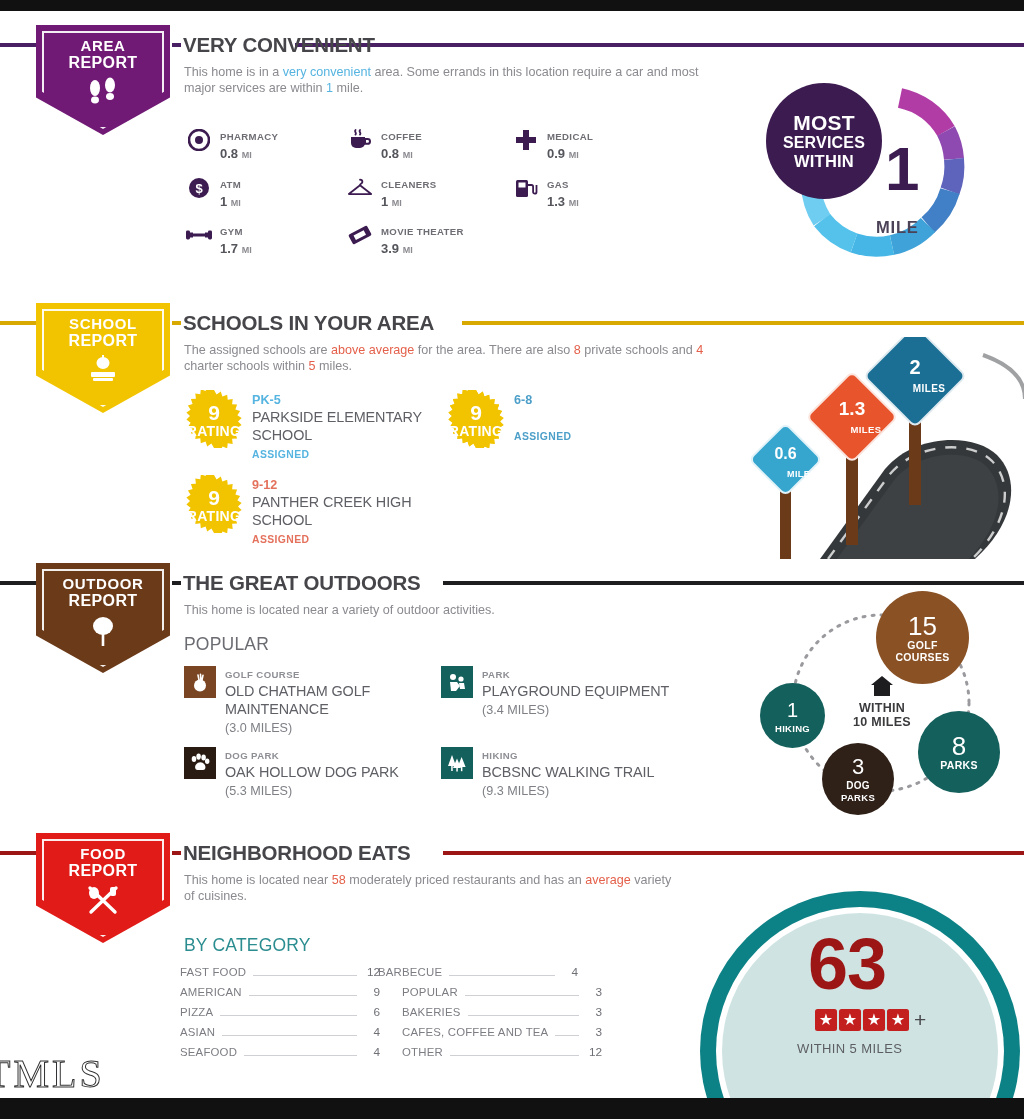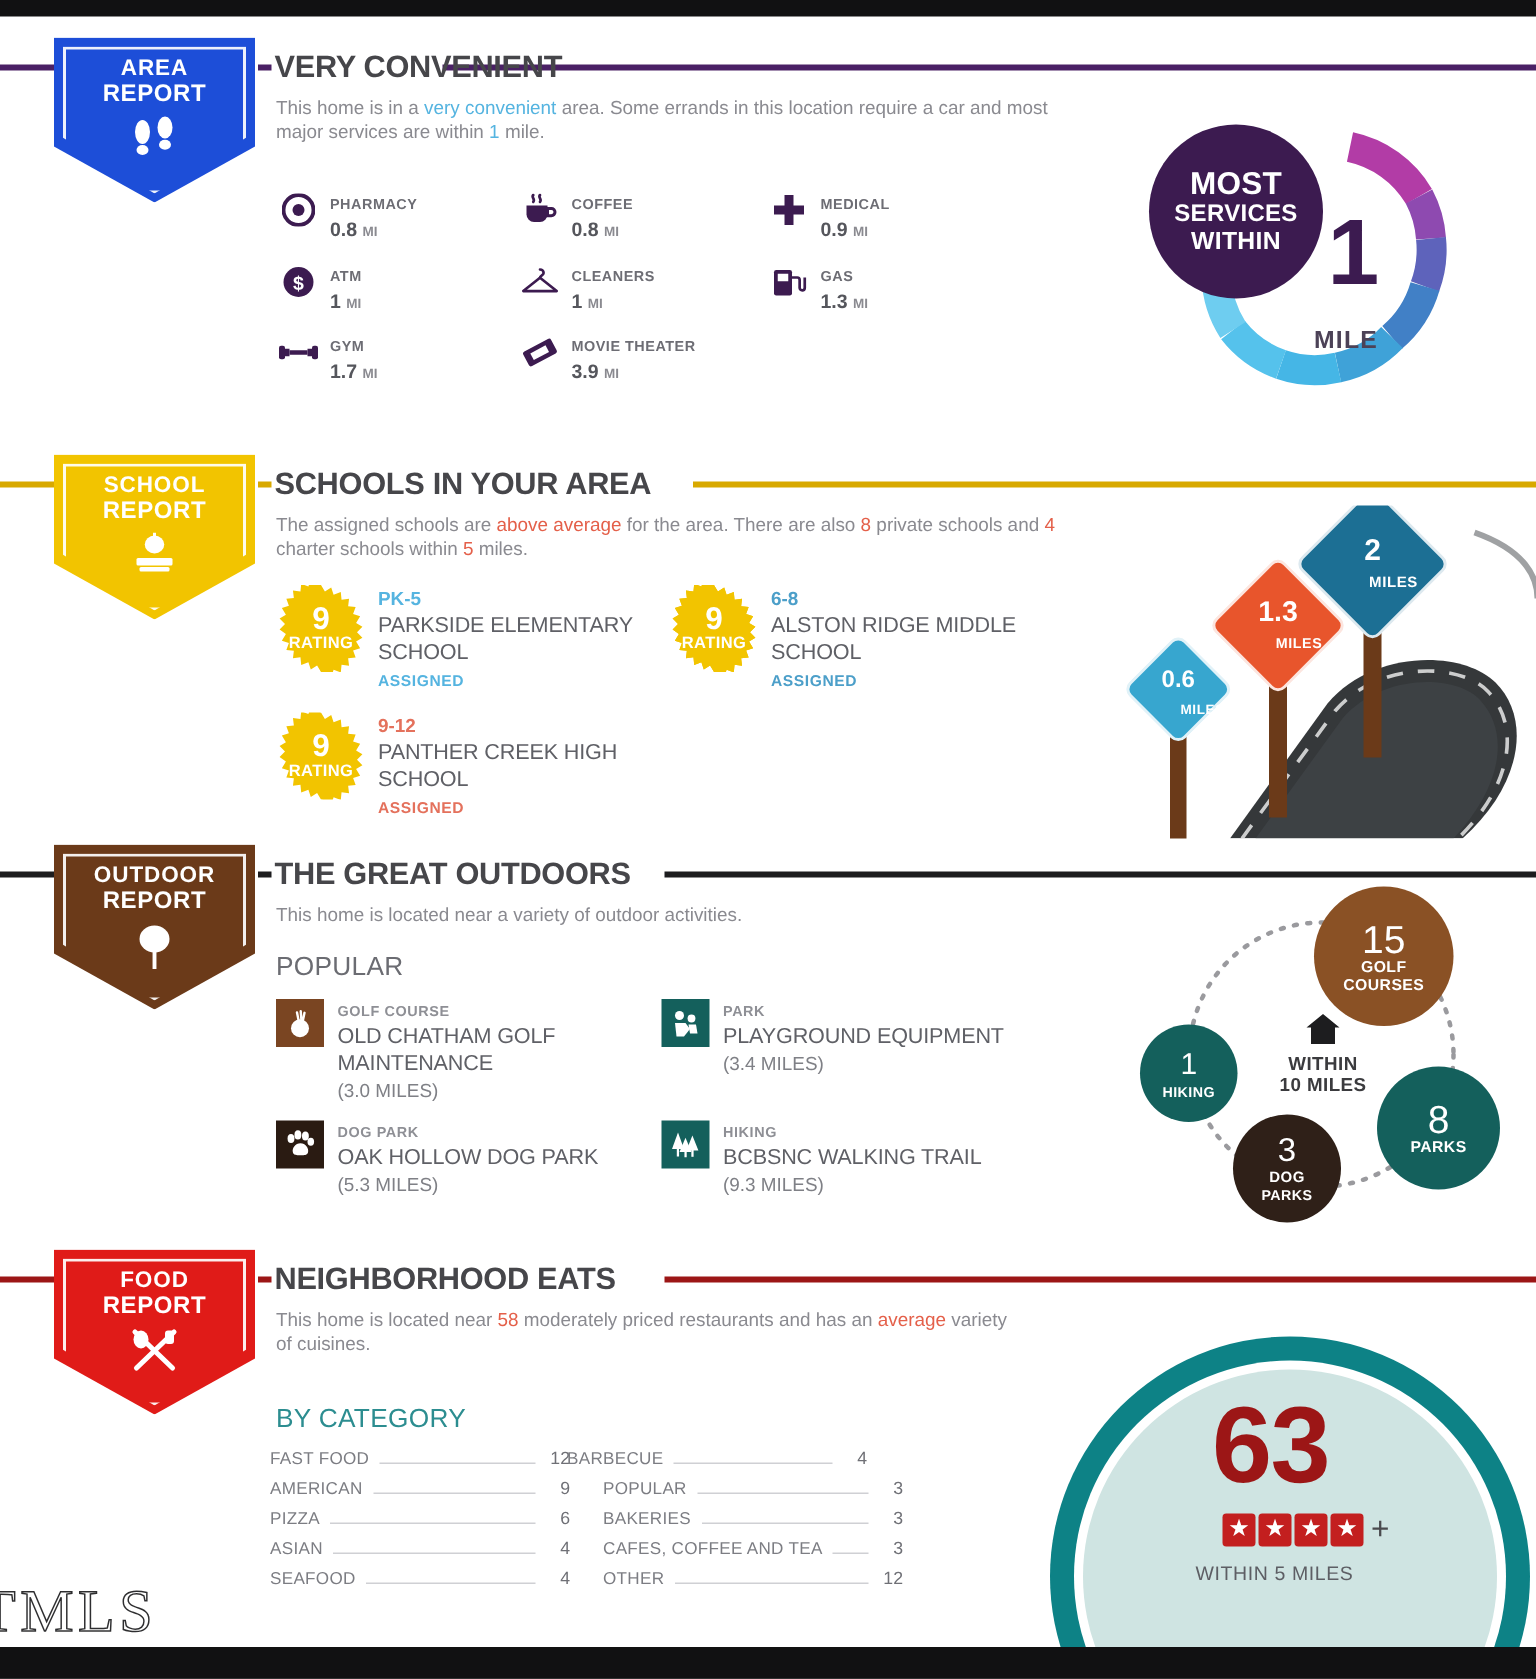--- a/index.html
+++ b/index.html
@@ -70,21 +70,21 @@
   .db3 { font-size:16.5px; line-height:18px;}
   .donut-num { position:absolute; font-size:62px; font-weight:700; color:#3c1b50; line-height:60px; }
   .donut-mile { position:absolute; font-size:16.5px; font-weight:600; color:#4c4257; letter-spacing:.8px;}
 
   
   .sch { position:absolute; display:flex; align-items:flex-start; }
   .sch .rate { position:relative; width:58px; height:58px; flex:0 0 58px; margin-right:9px; }
   .sch .rate .rnum { position:absolute; left:0; right:0; top:12px; text-align:center;
     font-size:21px; font-weight:700; color:#fff; line-height:21px;}
   .sch .rate .rtxt { position:absolute; left:0; right:0; top:33px; text-align:center;
-    font-size:11px; font-weight:700; color:#fff; letter-spacing:.3px;}
+    font-size:14px; font-weight:700; color:#fff; letter-spacing:.3px;}
   .sch .grade { font-size:12.6px; font-weight:700; line-height:15px; }
   .sch .name { font-size:14.4px; color:#5f6066; line-height:17px; letter-spacing:-.1px;}
   .sch .asg { font-size:10.4px; font-weight:700; letter-spacing:.4px; line-height:14px;}
 
   
   .signs { position:absolute; overflow:hidden; }
   .sign { position:absolute; }
   .sign .dia {
     position:absolute; transform:rotate(45deg); border-radius:7px;
     border:2px solid rgba(255,255,255,.85);
@@ -141,21 +141,21 @@
 <div class="page">
   <div class="bar-top"></div>
   <div class="bar-bottom"></div>
 
   <div class="sheet">
 
     <div class="section" style="top:0;height:278px;">
       <div class="rule rule-left" style="top:32px;background:#4a2065;"></div>
       <div class="rule rule-right" style="top:32px;left:295px;width:729px;background:#4a2065;"></div>
 
-      <div class="badge" style="top:14px;background:#1d4ed8;">
+      <div class="badge" style="top:14px;background:#701a75;">
         <div class="inner"></div>
         <div class="b-l1">AREA</div>
         <div class="b-l2">REPORT</div>
         <div class="b-ico">
           <svg width="34" height="30" viewBox="0 0 34 30">
               <g fill="#fff">
             <ellipse cx="9" cy="11" rx="5" ry="8"></ellipse>
                 <ellipse cx="9" cy="23" rx="4" ry="3.4"></ellipse>
             <ellipse cx="24" cy="8" rx="5" ry="7.4"></ellipse>
                 <ellipse cx="24" cy="19.5" rx="4" ry="3.4"></ellipse>
@@ -329,21 +329,21 @@
         <span class="rate">
           <svg width="58" height="58" viewBox="0 0 58 58">
             <use href="#sb1"></use>
             <path fill="#f2c400" d="M29 0l2.6 4.4L35.8 1.6l1.6 4.9 4.8-1.8 0.5 5.1 5-0.7-0.6 5.1 5 0.4-1.7 4.8 4.7 1.5-2.7 4.4 4.2 2.6-3.6 3.6 3.6 3.6-4.2 2.6 2.7 4.4-4.7 1.5 1.7 4.8-5 0.4 0.6 5.1-5-0.7-0.5 5.1-4.8-1.8-1.6 4.9-4.2-2.8L29 58l-2.6-4.4-4.2 2.8-1.6-4.9-4.8 1.8-0.5-5.1-5 0.7 0.6-5.1-5-0.4 1.7-4.8-4.7-1.5 2.7-4.4L1.4 29.6 5 26l-3.6-3.6 4.2-2.6-2.7-4.4 4.7-1.5-1.7-4.8 5-0.4-0.6-5.1 5 0.7 0.5-5.1 4.8 1.8 1.6-4.9 4.2 2.8z"></path>
           </svg>
           <span class="rnum">9</span>
           <span class="rtxt">RATING</span>
         </span>
         <span>
           <span class="grade" style="color:#4c9fc9;">6-8</span><br>
-          <span class="name">ALSTON RIDGE MIDDLE SCHOOL</span><br>
+          <br>
           <span class="asg" style="color:#4c9fc9;">ASSIGNED</span>
         </span>
       </div>
 
       <div class="sch" style="left:185px;top:186px;width:270px;">
         <span class="rate">
           <svg width="58" height="58" viewBox="0 0 58 58">
             <path fill="#f2c400" d="M29 0l2.6 4.4L35.8 1.6l1.6 4.9 4.8-1.8 0.5 5.1 5-0.7-0.6 5.1 5 0.4-1.7 4.8 4.7 1.5-2.7 4.4 4.2 2.6-3.6 3.6 3.6 3.6-4.2 2.6 2.7 4.4-4.7 1.5 1.7 4.8-5 0.4 0.6 5.1-5-0.7-0.5 5.1-4.8-1.8-1.6 4.9-4.2-2.8L29 58l-2.6-4.4-4.2 2.8-1.6-4.9-4.8 1.8-0.5-5.1-5 0.7 0.6-5.1-5-0.4 1.7-4.8-4.7-1.5 2.7-4.4L1.4 29.6 5 26l-3.6-3.6 4.2-2.6-2.7-4.4 4.7-1.5-1.7-4.8 5-0.4-0.6-5.1 5 0.7 0.5-5.1 4.8 1.8 1.6-4.9 4.2 2.8z"></path>
           </svg>
           <span class="rnum">9</span>

